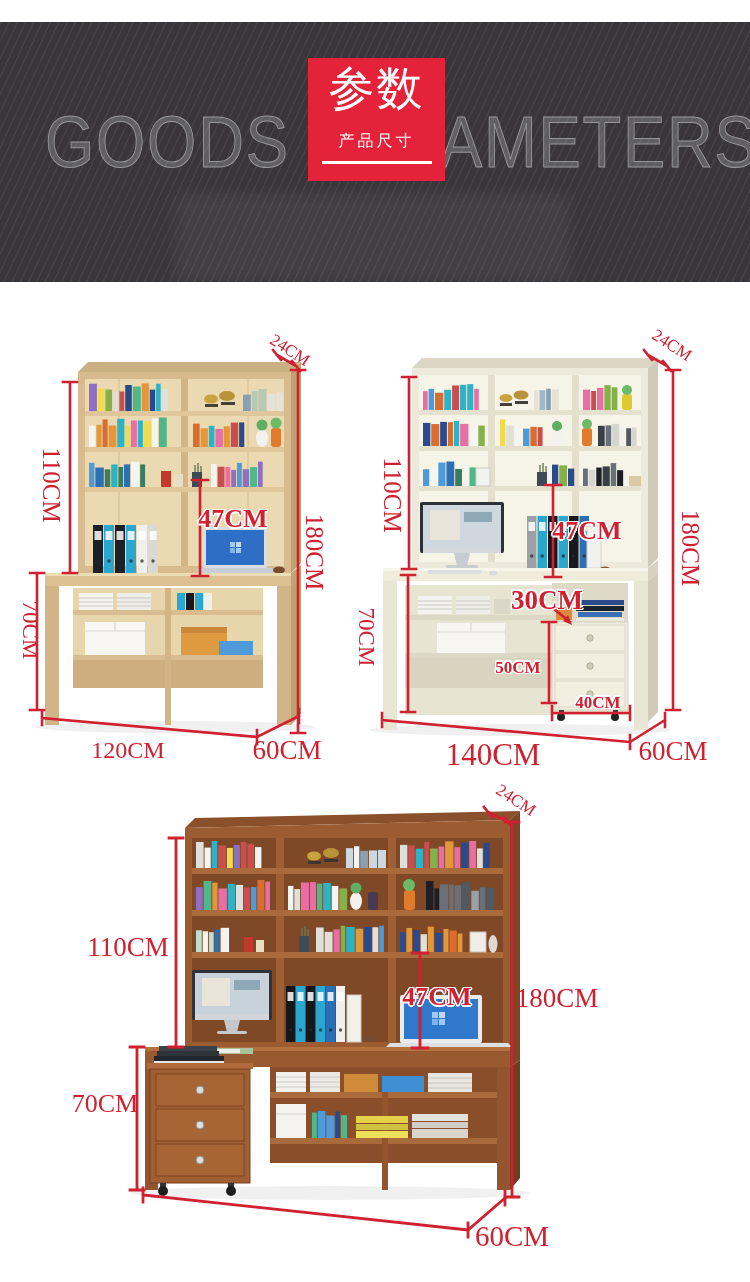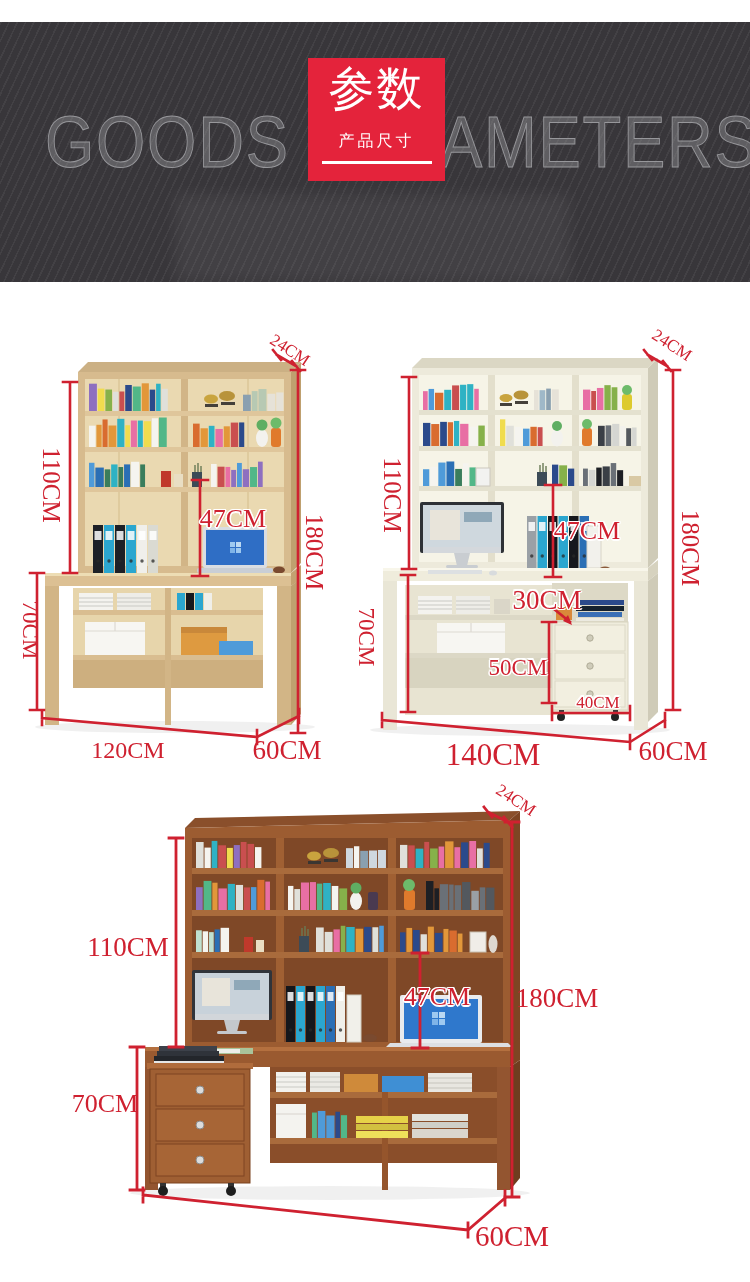--- a/index.html
+++ b/index.html
@@ -27,21 +27,21 @@
   .product { position:absolute; }
   #p1 { left:15px;  top:330px; width:330px; height:450px; }
   #p2 { left:350px; top:330px; width:372px; height:450px; }
   #p3 { left:60px;  top:780px; width:640px; height:502px; }
   .furn { position:absolute; left:0; top:0; }
 
   .dim { position:absolute; color:#cf2130; font-family:"Liberation Serif","DejaVu Serif",serif;
          line-height:1; white-space:nowrap; transform:translate(-50%,-50%); z-index:3; }
   .dim.v  { transform:translate(-50%,-50%) rotate(90deg); }
   .dim.d  { transform:translate(-50%,-50%) rotate(33deg); }
-  .dim.halo { font-weight:normal;
+  .dim.halo { font-weight:bold;
       text-shadow:-1.5px 0 #fff,1.5px 0 #fff,0 -1.5px #fff,0 1.5px #fff,
                   -1.1px -1.1px #fff,1.1px 1.1px #fff,-1.1px 1.1px #fff,1.1px -1.1px #fff; }
 </style>
 </head>
 <body>
 
 <div class="page">
 
   <div class="banner">
     <div class="banner-panel"></div>
@@ -422,21 +422,21 @@
         <path d="M280,412L315,390 M315,383V397"></path>
       </g>
       <polygon points="222,295 213,291 218,285" fill="#cf2130"></polygon>
     </svg>
     <div class="dim d" style="left:322px; top:15px;  font-size:17px;">24CM</div>
     <div class="dim v" style="left:42px;  top:165px; font-size:25px;">110CM</div>
     <div class="dim halo" style="left:237px; top:201px; font-size:26px;">47CM</div>
     <div class="dim v" style="left:340px; top:218px; font-size:25px;">180CM</div>
     <div class="dim v" style="left:16px;  top:307px; font-size:23px;">70CM</div>
     <div class="dim halo" style="left:197px; top:270px; font-size:27px;">30CM</div>
-    <div class="dim halo" style="left:168px; top:337px; font-size:23px;">50CM</div>
+    <div class="dim halo" style="left:168px; top:337px; font-size:17px;">50CM</div>
     <div class="dim halo" style="left:248px; top:372px; font-size:17px;">40CM</div>
     <div class="dim" style="left:143px; top:424px; font-size:31px;">140CM</div>
     <div class="dim" style="left:323px; top:421px; font-size:27px;">60CM</div>
   </div>
 
   <div class="product" id="p3">
     <svg class="furn" width="640" height="502" viewBox="0 0 640 502">
       <ellipse cx="270" cy="413" rx="200" ry="7" fill="rgba(0,0,0,.06)"></ellipse>
       <g>
         <polygon points="125,48 135,38 460,31 450,40" fill="#8a4f2b"></polygon>

